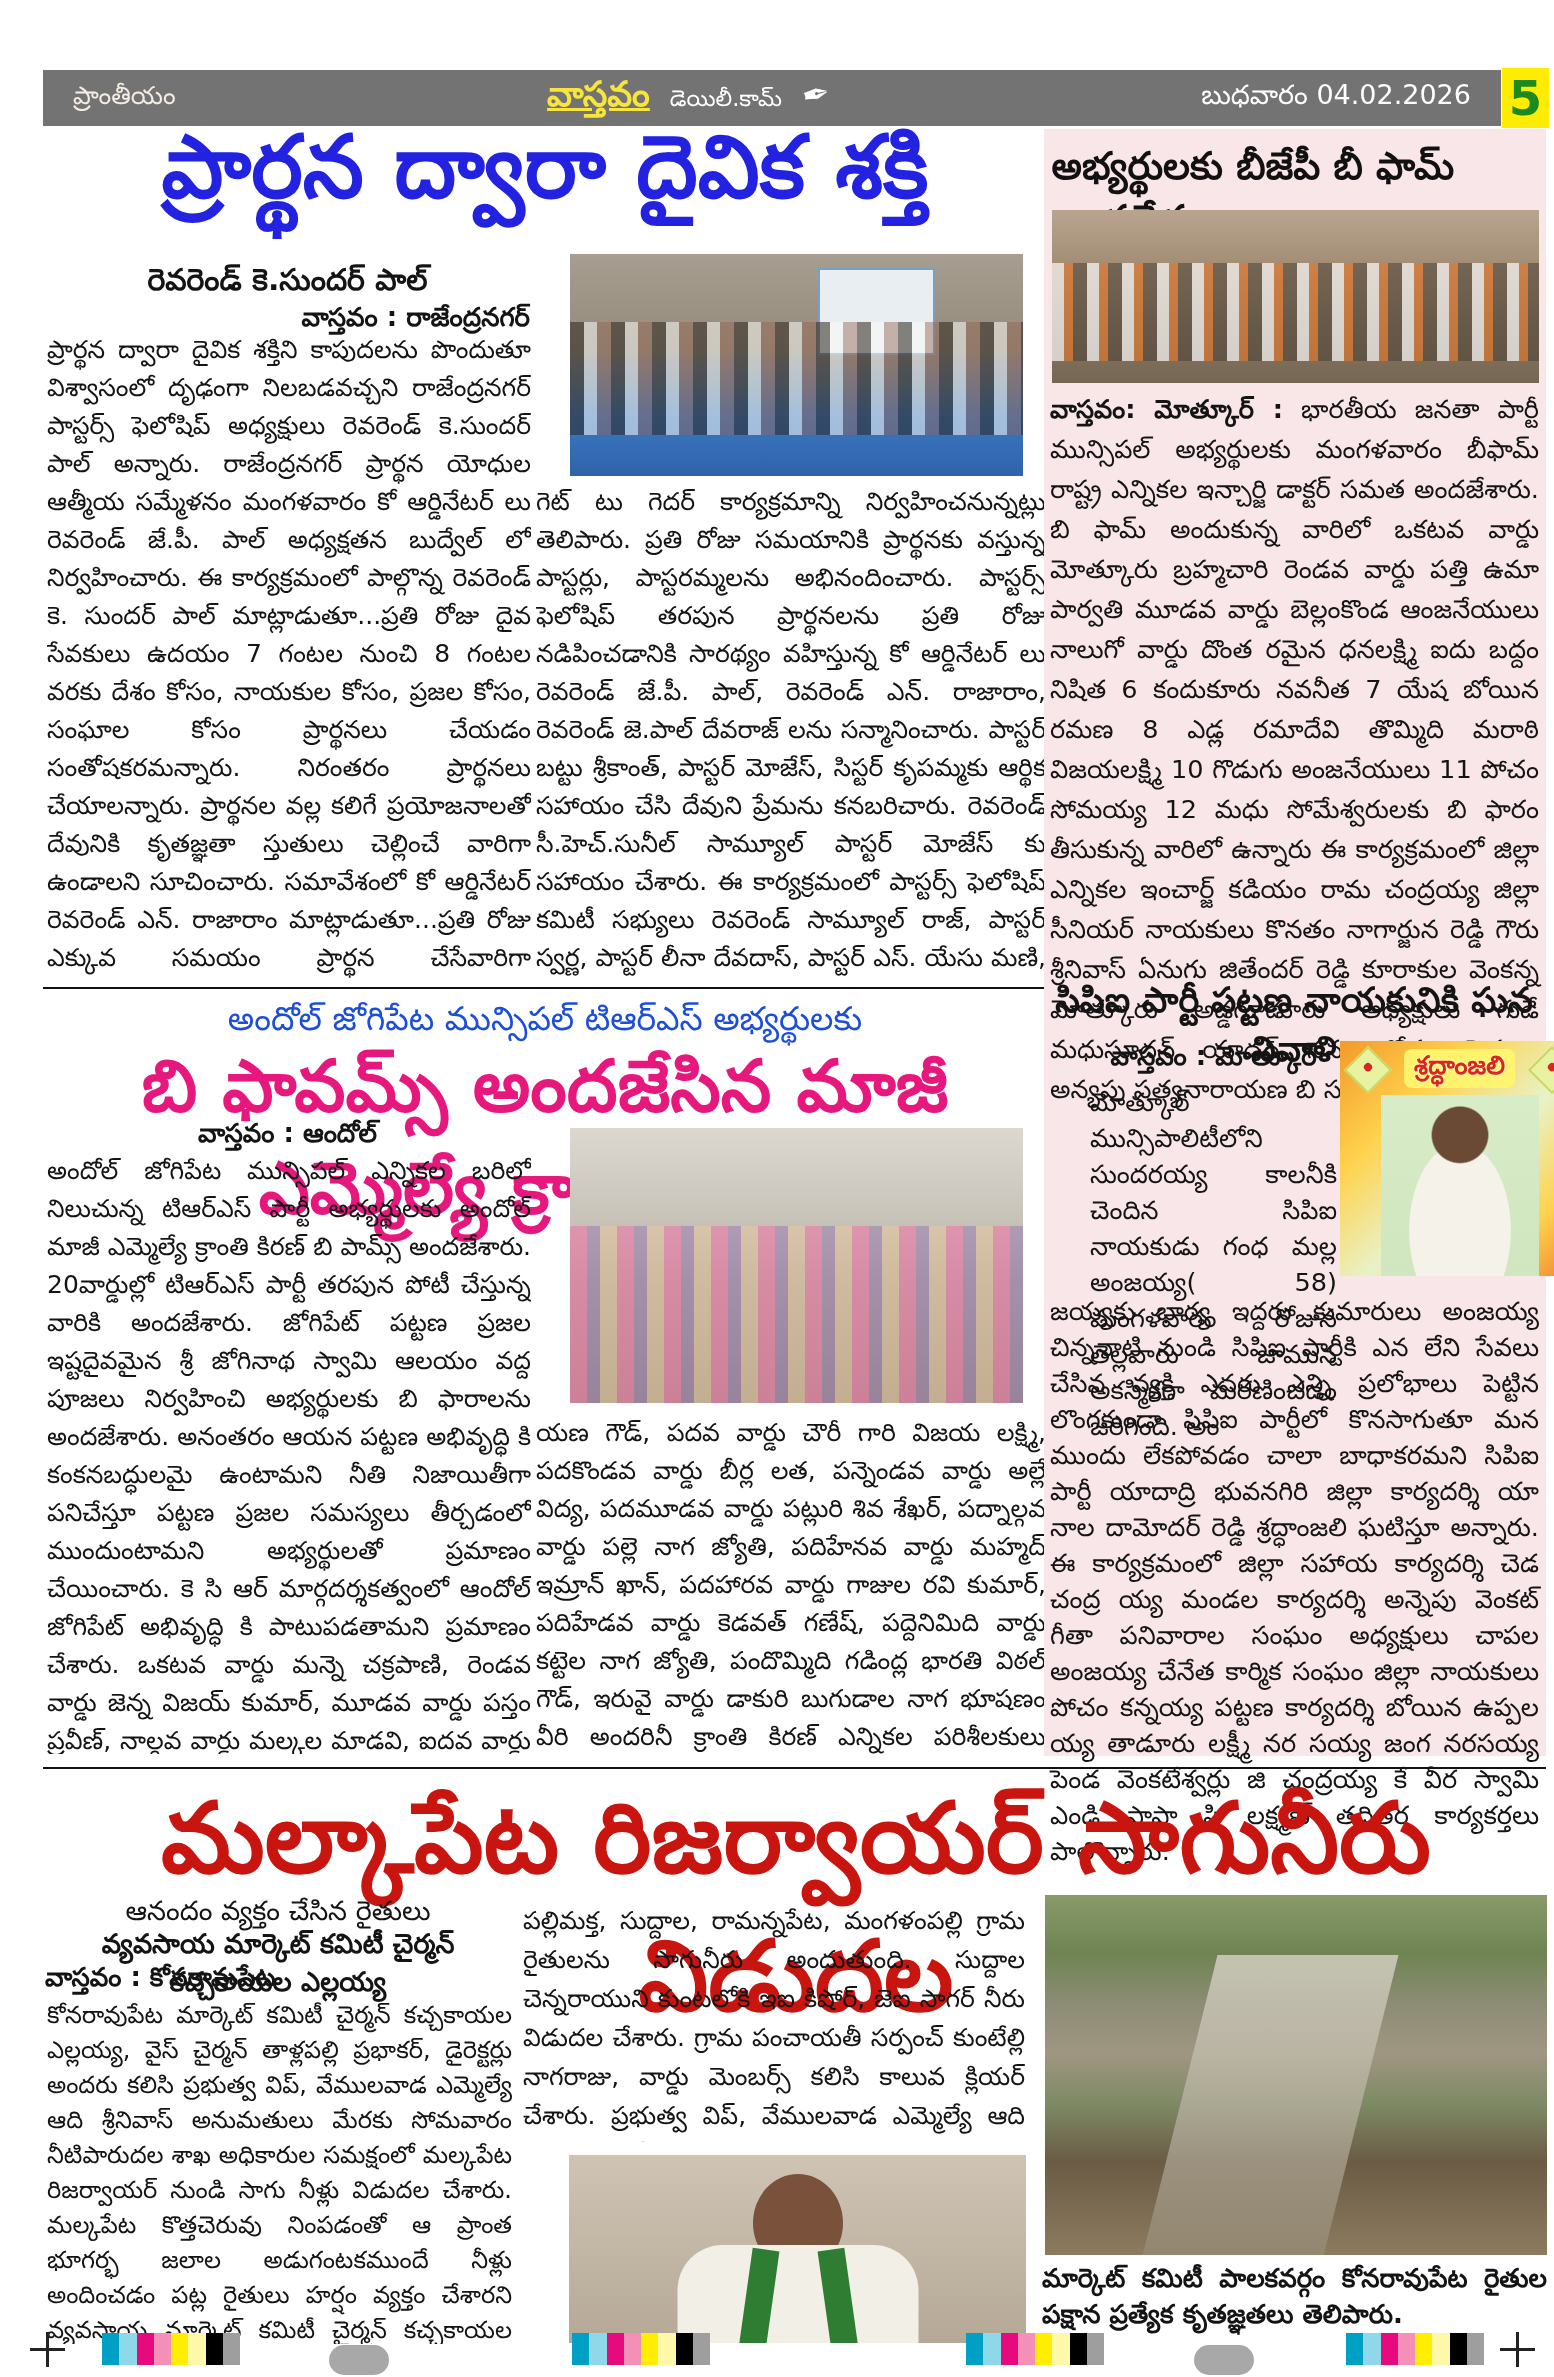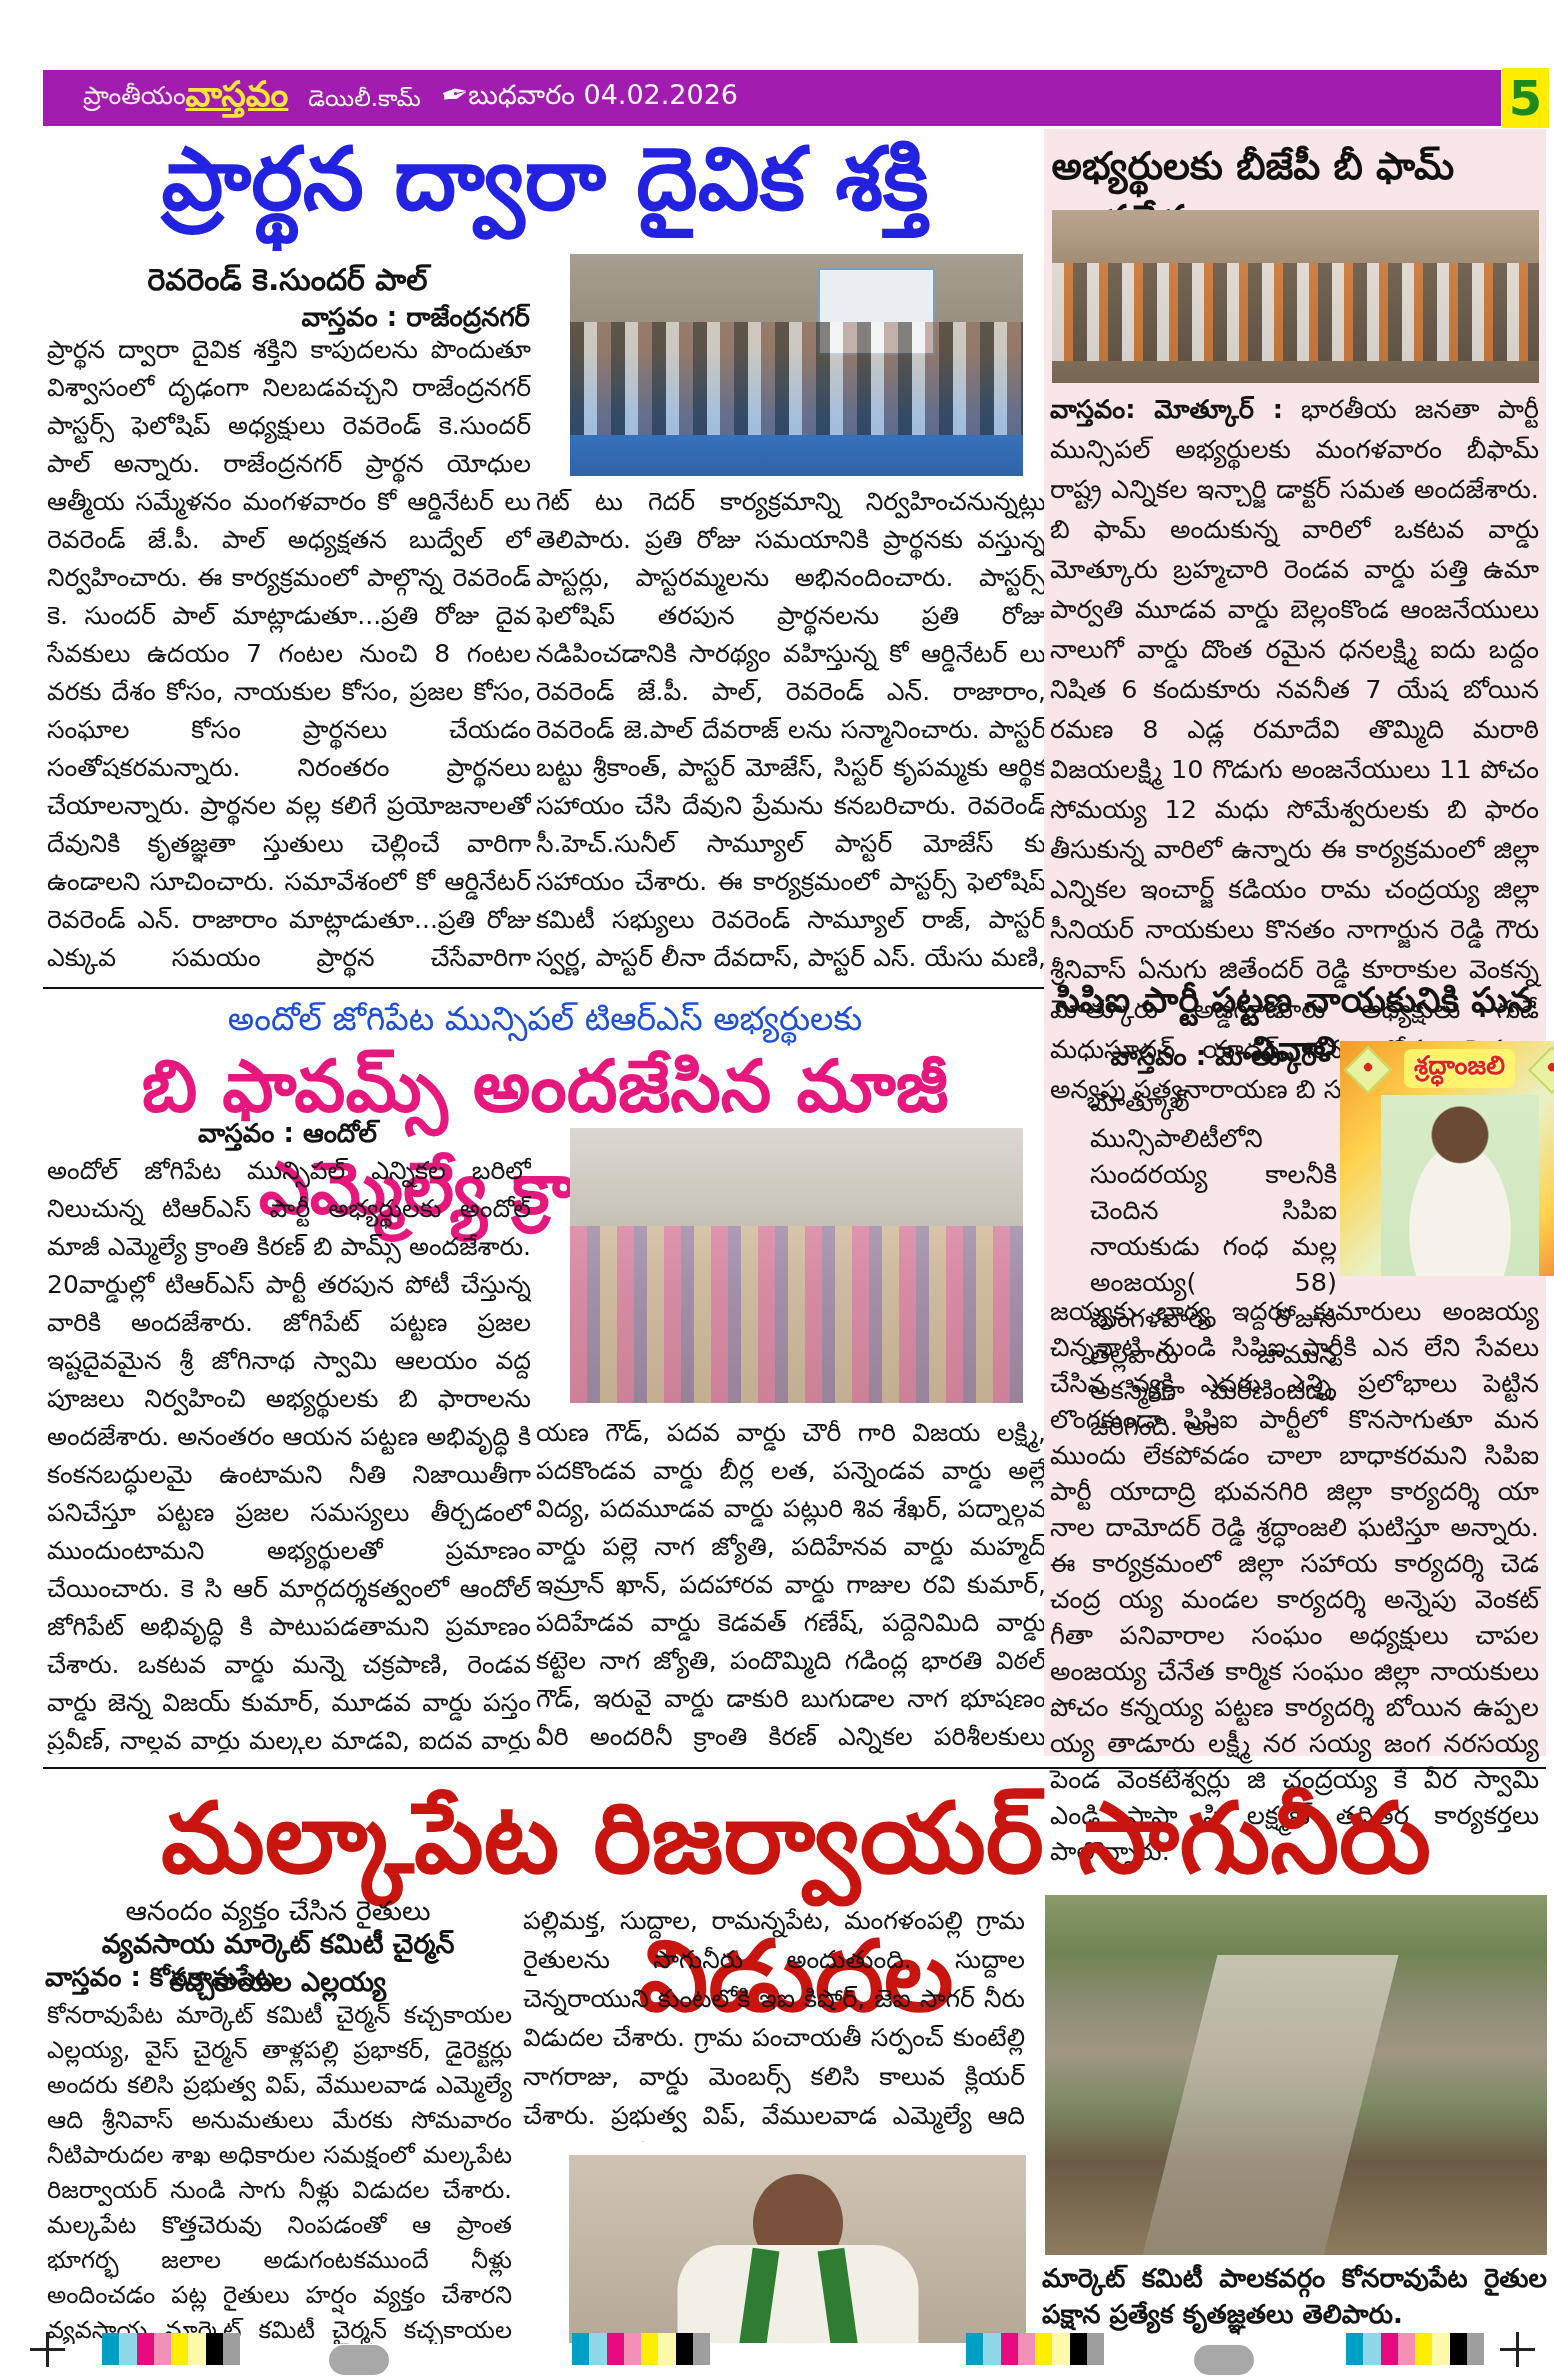--- a/index.html
+++ b/index.html
@@ -1,35 +1,35 @@
 <!DOCTYPE html>
 <html style="font-size:12px"><head>
 <meta charset="utf-8">
 <style>
   html,body{margin:0;padding:0;background:#e8e8e8;}
   #page{position:relative;width:1555px;height:2377px;background:#ffffff;overflow:hidden;
         font-family:"DejaVu Sans","Liberation Sans",sans-serif;color:#141414;}
   .abs{position:absolute;}
   
-  .header-bar{position:absolute;left:43px;top:70px;width:1458px;height:56px;background:#a21caf;
-              display:flex;align-items:center;padding:0 40px;box-sizing:border-box;}
+  .header-bar{position:absolute;left:43px;top:70px;width:1458px;height:56px;background:#737373;
+              display:flex;align-items:center;justify-content:space-between;padding:0 30px;box-sizing:border-box;}
   .edition{color:#f3ede2;font-size:25px;}
   .masthead{display:flex;align-items:baseline;gap:20px;}
   .masthead .m1{color:#f8e53c;font-size:35px;font-weight:bold;text-decoration:underline;}
   .masthead .m2{color:#ffffff;font-size:22.6px;}
   .masthead .quill{color:#ffffff;font-size:33px;transform:rotate(-12deg);}
   .dateline-top{color:#ffffff;font-size:27px;}
   .pageno-box{position:absolute;left:1502px;top:68px;width:47px;height:60px;background:#ffec00;
               display:flex;align-items:center;justify-content:center;}
   .pageno{color:#1e8a1e;font-size:48px;font-weight:bold;}
   
   .bodytxt{position:absolute;text-align:justify;font-size:25px;line-height:38px;color:#141414;}
   .bold{font-weight:bold;}
   
-  .hl1{position:absolute;left:45px;top:134px;width:1000px;text-align:center;
+  .hl1{position:absolute;left:45px;top:122px;width:1000px;text-align:center;
        font-size:87px;line-height:1.05;font-weight:bold;color:#2222e0;}
   .byline1{position:absolute;left:45px;top:262px;width:485px;text-align:center;font-size:30px;font-weight:bold;}
   .date1{position:absolute;left:45px;top:302px;width:485px;text-align:right;font-size:26px;font-weight:bold;}
   
   .rule{position:absolute;background:#111;height:2.3px;}
   
   .kick2{position:absolute;left:45px;top:999px;width:1000px;text-align:center;
          font-size:33px;font-weight:normal;color:#1d4ed8;}
   .hl2{position:absolute;left:45px;top:1044px;width:1000px;text-align:center;
        font-size:72px;font-weight:bold;color:#e6187e;}

